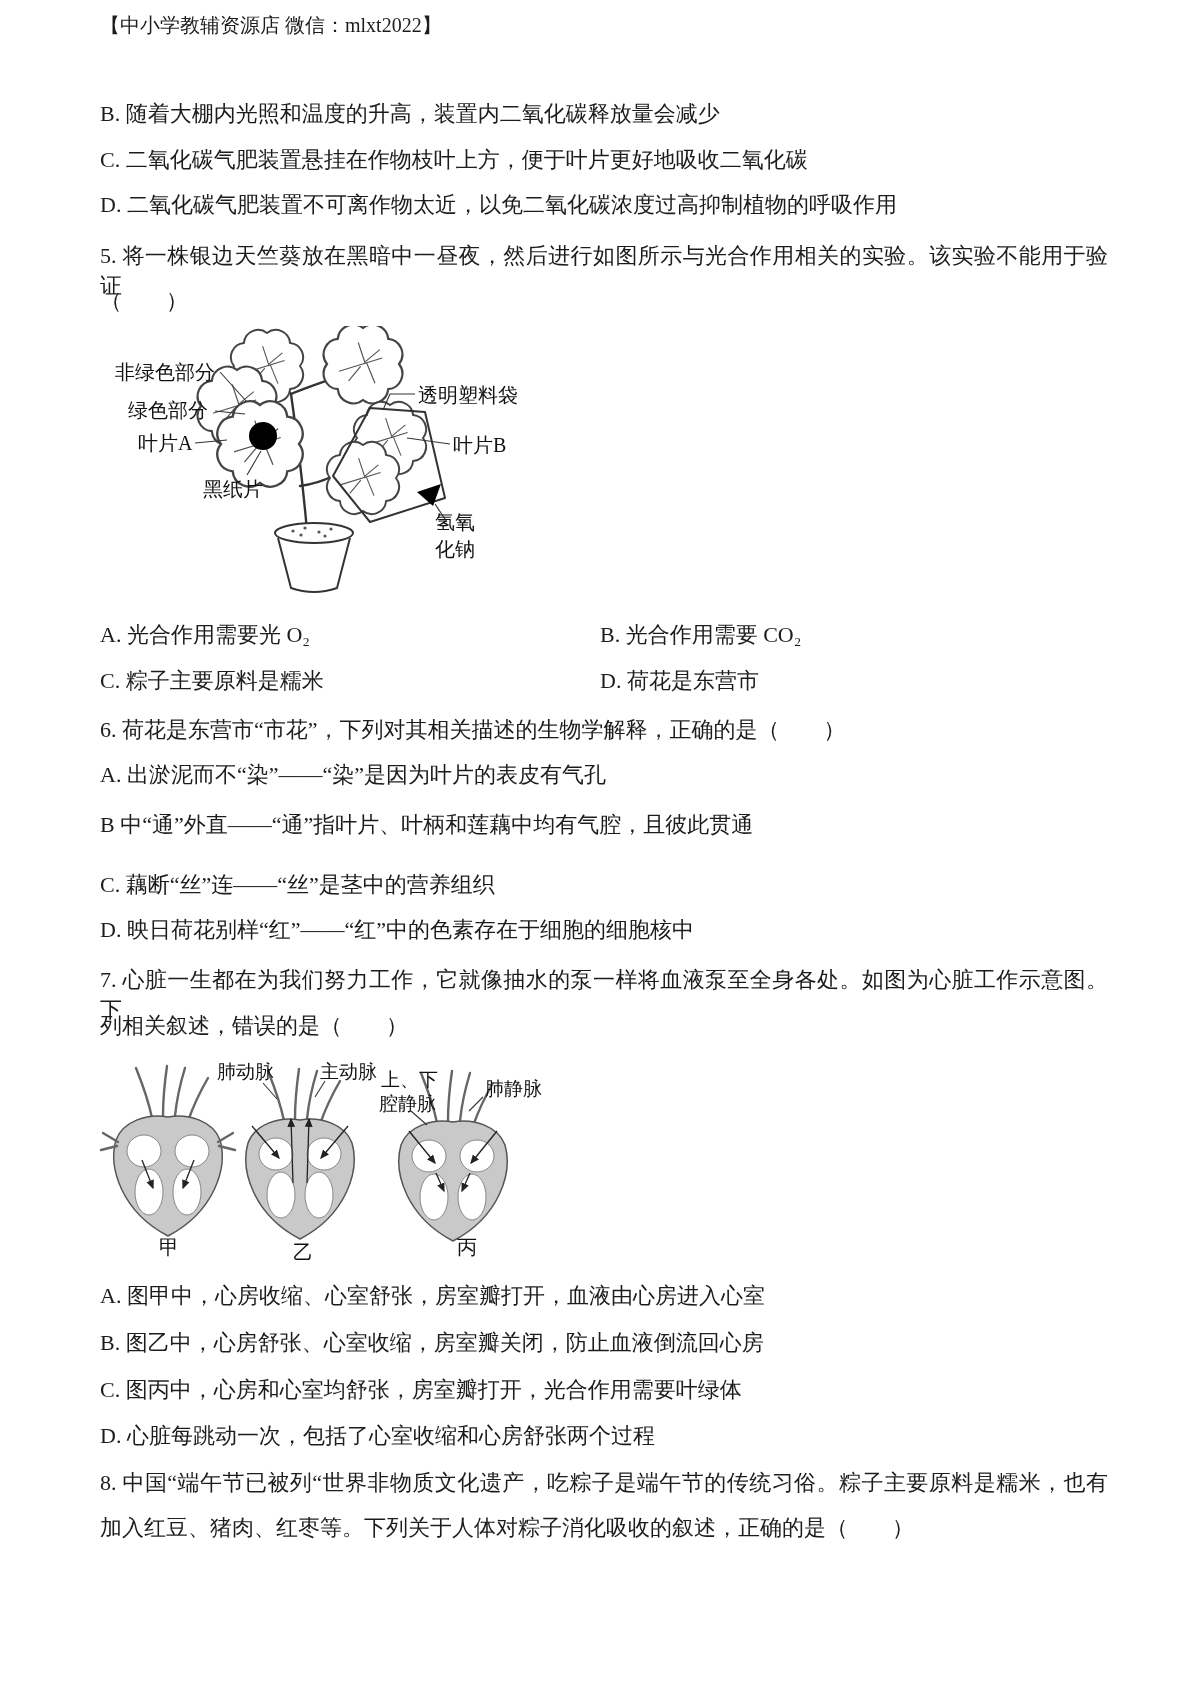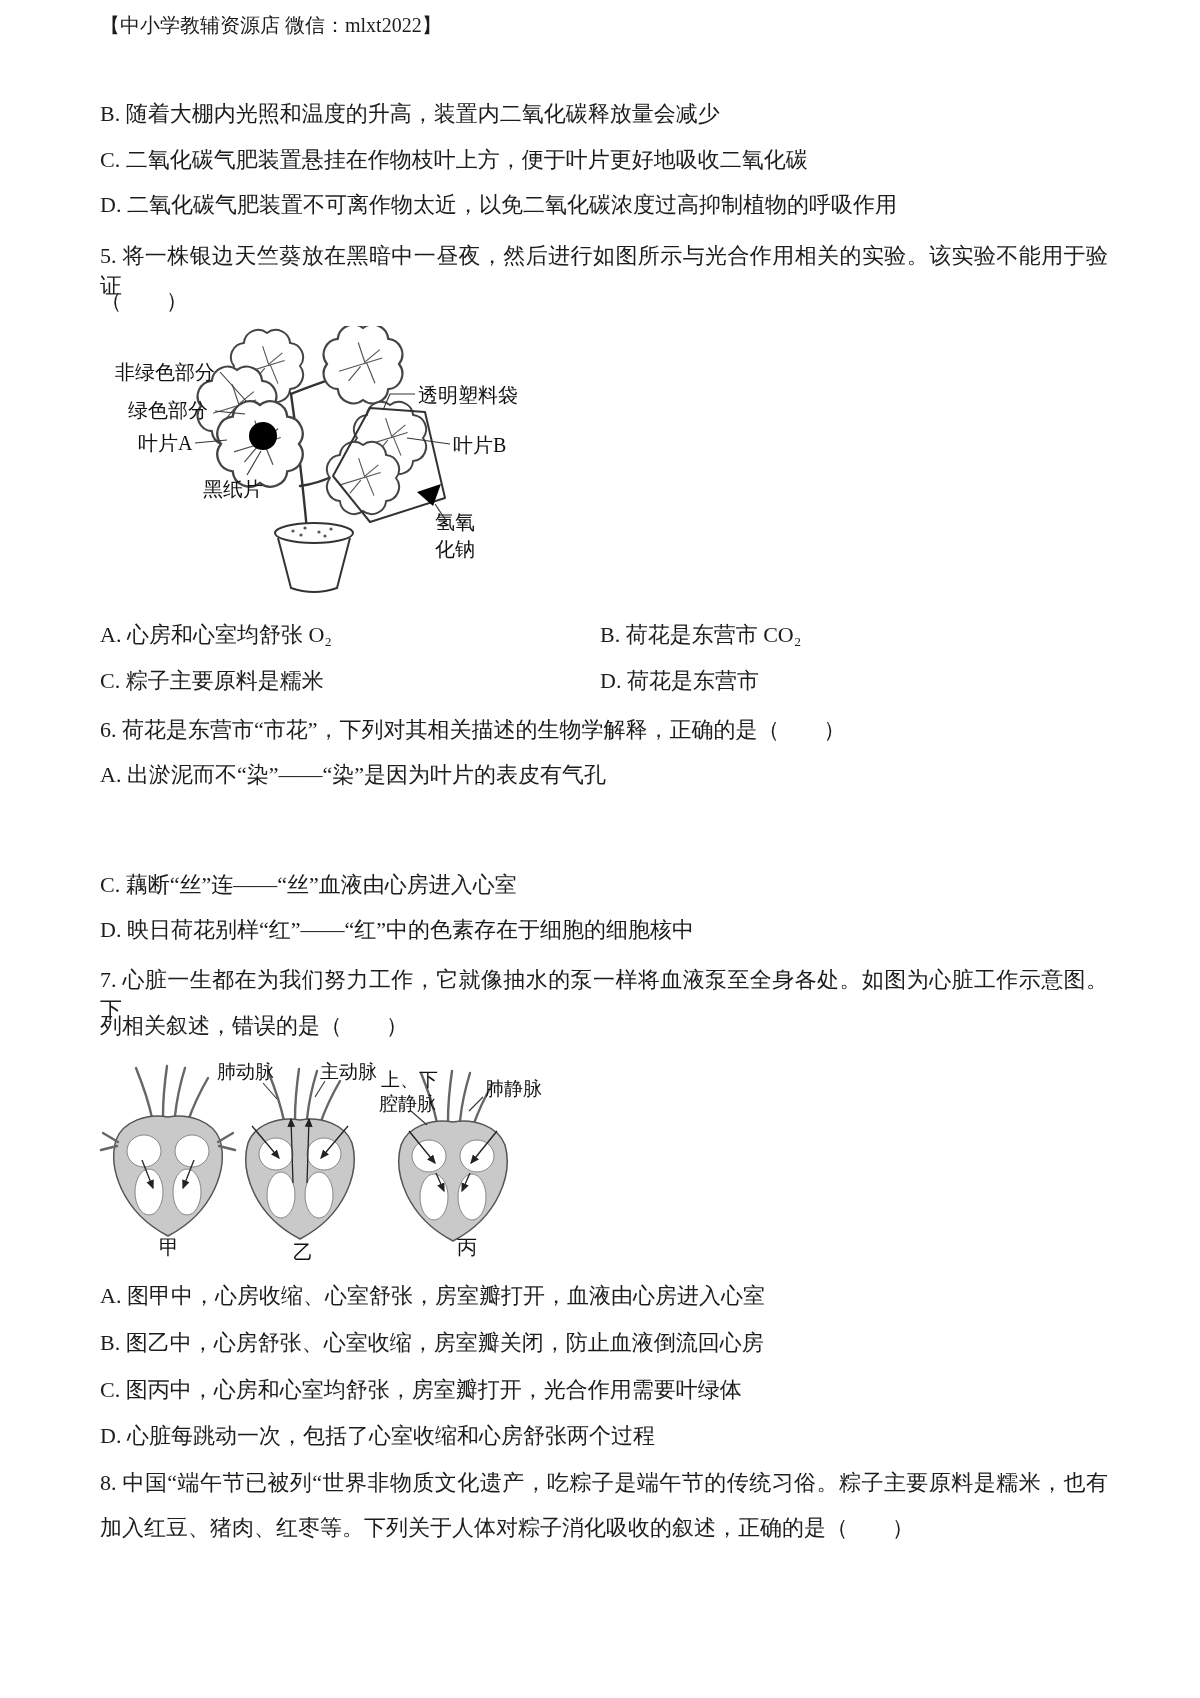--- a/index.html
+++ b/index.html
@@ -117,28 +117,29 @@
       <text class="figtext" x="33" y="91">绿色部分</text>
       <text class="figtext" x="43" y="124">叶片A</text>
       <text class="figtext" x="108" y="170">黑纸片</text>
       <text class="figtext" x="323" y="76">透明塑料袋</text>
       <text class="figtext" x="358" y="126">叶片B</text>
       <text class="figtext" x="340" y="203">氢氧</text>
       <text class="figtext" x="340" y="230">化钠</text>
     </g>
   </svg>
 
-  <div class="tline" style="top:620px">A. 心房和心室均舒张 O₂</div>
-  <div class="tline col2" style="top:620px">B. 荷花是东营市 CO₂</div>
+  <div class="tline" style="top:620px">A. 光合作用需要光 O₂</div>
+  <div class="tline col2" style="top:620px">B. 光合作用需要 CO₂</div>
   <div class="tline" style="top:666px">C. 粽子主要原料是糯米</div>
   <div class="tline col2" style="top:666px">D. 荷花是东营市</div>
 
   <div class="tline" style="top:715px">6. 荷花是东营市“市花”，下列对其相关描述的生物学解释，正确的是（　　）</div>
   <div class="tline" style="top:760px">A. 出淤泥而不“染”——“染”是因为叶片的表皮有气孔</div>
-  <div class="tline" style="top:870px">C. 藕断“丝”连——“丝”血液由心房进入心室</div>
+  <div class="tline" style="top:810px">B 中“通”外直——“通”指叶片、叶柄和莲藕中均有气腔，且彼此贯通</div>
+  <div class="tline" style="top:870px">C. 藕断“丝”连——“丝”是茎中的营养组织</div>
   <div class="tline" style="top:915px">D. 映日荷花别样“红”——“红”中的色素存在于细胞的细胞核中</div>
 
   <div class="tline just" style="top:965px">7. 心脏一生都在为我们努力工作，它就像抽水的泵一样将血液泵至全身各处。如图为心脏工作示意图。下</div>
   <div class="tline" style="top:1011px">列相关叙述，错误的是（　　）</div>
 
   <svg class="fig" style="left:95px;top:1053px" width="520" height="212" viewBox="0 0 520 212">
     <defs>
       <marker id="ah" markerWidth="8" markerHeight="8" refX="6" refY="3" orient="auto">
         <path d="M0,0 L7,3 L0,6 Z" fill="#222"></path>
       </marker>

